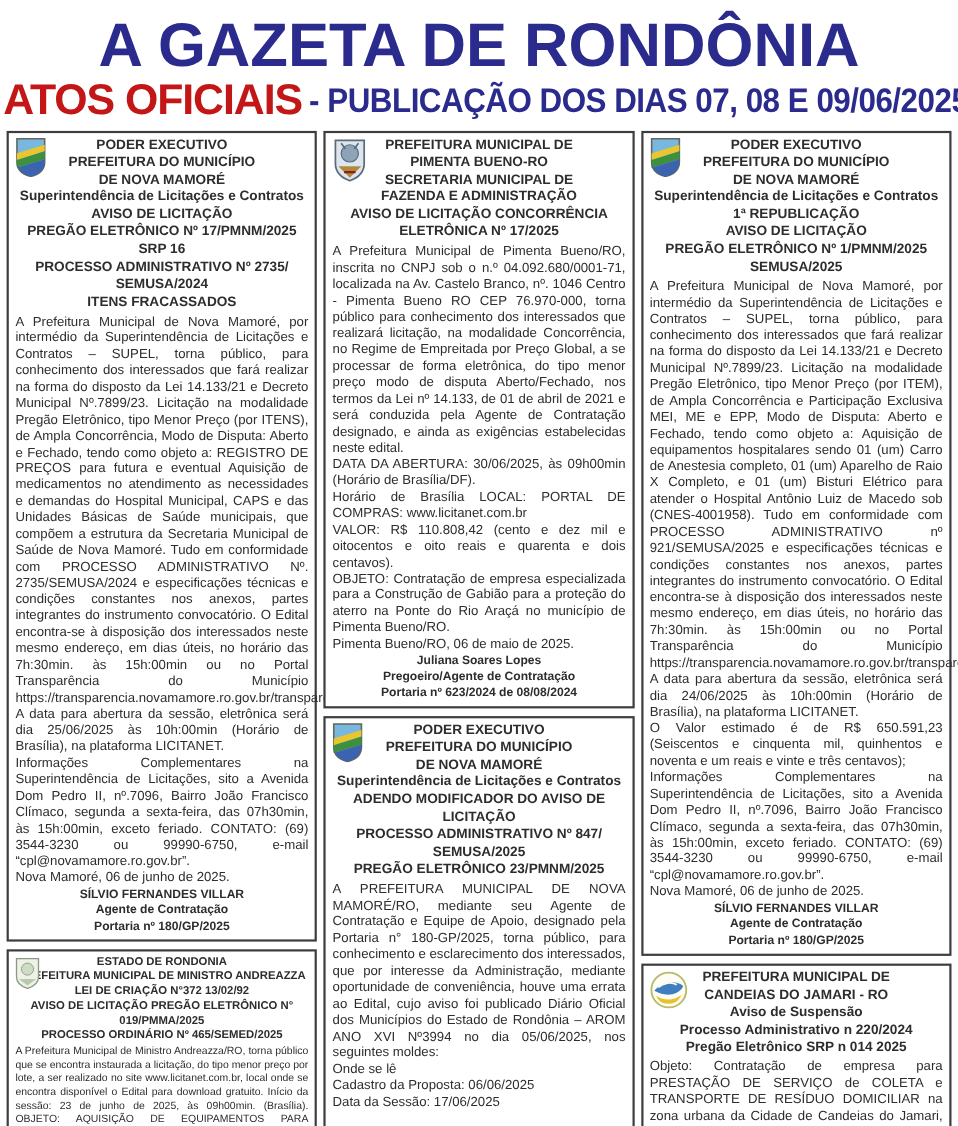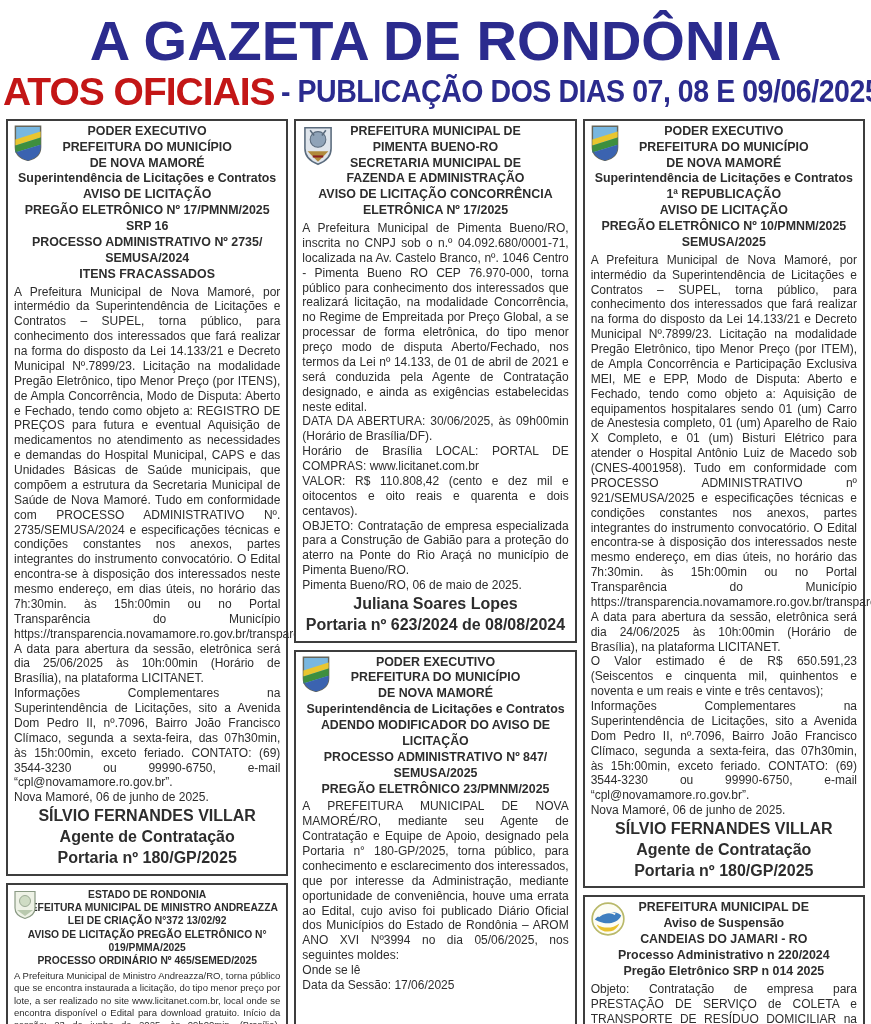--- a/index.html
+++ b/index.html
@@ -37,21 +37,21 @@
   .box.fill{ flex:1 1 auto; overflow:hidden; }
   .notice-header{ position:relative; margin-bottom:2px; }
   .logo{ position:absolute; left:-1px; top:1px; }
   .hdr-line{
     font-weight:bold; text-align:center; font-size:12.4px; line-height:1.28;
   }
   .para{
     font-size:12px; line-height:1.24; text-align:justify; margin:0;
   }
   .sig{ margin-top:1px; }
-  .sig-line{ font-weight:bold; text-align:center; font-size:16px; line-height:1.3; }
+  .sig-line{ font-weight:bold; text-align:center; font-size:11px; line-height:1.3; }
   
   .small .hdr-line{ font-size:10.3px; line-height:1.3; }
   .small .para{ font-size:9.5px; line-height:1.3; }
   .small .logo{ top:2px; }
 </style>
 </head>
 <body style="--navy: #2b2b8e; --red: #c31616; --ink: #2d2d2d; --border: #3d3d3d;">
 
 <div class="page">
 
@@ -151,20 +151,21 @@
         <div>
             <div class="para">A Prefeitura Municipal de Pimenta Bueno/RO, inscrita no CNPJ sob o n.º 04.092.680/0001-71, localizada na Av. Castelo Branco, nº. 1046 Centro - Pimenta Bueno RO CEP 76.970-000, torna público para conhecimento dos interessados que realizará licitação, na modalidade Concorrência, no Regime de Empreitada por Preço Global, a se processar de forma eletrônica, do tipo menor preço modo de disputa Aberto/Fechado, nos termos da Lei nº 14.133, de 01 de abril de 2021 e será conduzida pela Agente de Contratação designado, e ainda as exigências estabelecidas neste edital.</div>
             <div class="para">DATA DA ABERTURA: 30/06/2025, às 09h00min (Horário de Brasília/DF).</div>
             <div class="para">Horário de Brasília LOCAL: PORTAL DE COMPRAS: www.licitanet.com.br</div>
             <div class="para">VALOR: R$ 110.808,42 (cento e dez mil e oitocentos e oito reais e quarenta e dois centavos).</div>
             <div class="para">OBJETO: Contratação de empresa especializada para a Construção de Gabião para a proteção do aterro na Ponte do Rio Araçá no município de Pimenta Bueno/RO.</div>
             <div class="para">Pimenta Bueno/RO, 06 de maio de 2025.</div>
           </div>
         <div class="sig">
             <div class="sig-line">Juliana Soares Lopes</div>
+            <div class="sig-line">Pregoeiro/Agente de Contratação</div>
             <div class="sig-line">Portaria nº 623/2024 de 08/08/2024</div>
           </div>
       </div>
 
       <div class="box fill">
         <div class="notice-header">
           <span class="logo">
             <svg width="30" height="36" viewBox="0 0 24 30" aria-hidden="true">
               <path d="M1.5 1h21v17.5c0 6.5-5.2 9.7-10.5 11C6.7 28.2 1.5 25 1.5 18.5Z" fill="#78b7e0" stroke="#66665a" stroke-width="1.2"></path>
               <path d="M1.5 12 22.5 5.5v5L1.5 17Z" fill="#e9c62f"></path>
@@ -179,20 +180,21 @@
               <div class="hdr-line">Superintendência de Licitações e Contratos</div>
               <div class="hdr-line">ADENDO MODIFICADOR DO AVISO DE LICITAÇÃO</div>
               <div class="hdr-line">PROCESSO ADMINISTRATIVO Nº 847/</div>
               <div class="hdr-line">SEMUSA/2025</div>
               <div class="hdr-line">PREGÃO ELETRÔNICO 23/PMNM/2025</div>
             </div>
         </div>
         <div>
             <div class="para">A PREFEITURA MUNICIPAL DE NOVA MAMORÉ/RO, mediante seu Agente de Contratação e Equipe de Apoio, designado pela Portaria n° 180-GP/2025, torna público, para conhecimento e esclarecimento dos interessados, que por interesse da Administração, mediante oportunidade de conveniência, houve uma errata ao Edital, cujo aviso foi publicado Diário Oficial dos Municípios do Estado de Rondônia – AROM ANO XVI Nº3994 no dia 05/06/2025, nos seguintes moldes:</div>
             <div class="para">Onde se lê</div>
+            <div class="para">Cadastro da Proposta: 06/06/2025</div>
             <div class="para">Data da Sessão: 17/06/2025</div>
           </div>
 
       </div>
 
     </div>
 
     <div class="col">
 
       <div class="box">
@@ -205,21 +207,21 @@
               <path d="M1.5 23 22.5 16.5v2c0 6.5-5.2 9.7-10.5 11-4.5-1.1-8.8-3.6-10-8.5Z" fill="#3b63b0"></path>
             </svg>
           </span>
           <div>
               <div class="hdr-line">PODER EXECUTIVO</div>
               <div class="hdr-line">PREFEITURA DO MUNICÍPIO</div>
               <div class="hdr-line">DE NOVA MAMORÉ</div>
               <div class="hdr-line">Superintendência de Licitações e Contratos</div>
               <div class="hdr-line">1ª REPUBLICAÇÃO</div>
               <div class="hdr-line">AVISO DE LICITAÇÃO</div>
-              <div class="hdr-line">PREGÃO ELETRÔNICO Nº 10/PMNM/2025</div>
+              <div class="hdr-line">PREGÃO ELETRÔNICO Nº 1/PMNM/2025</div>
               <div class="hdr-line">SEMUSA/2025</div>
             </div>
         </div>
         <div>
             <div class="para">A Prefeitura Municipal de Nova Mamoré, por intermédio da Superintendência de Licitações e Contratos – SUPEL, torna público, para conhecimento dos interessados que fará realizar na forma do disposto da Lei 14.133/21 e Decreto Municipal Nº.7899/23. Licitação na modalidade Pregão Eletrônico, tipo Menor Preço (por ITEM), de Ampla Concorrência e Participação Exclusiva MEI, ME e EPP, Modo de Disputa: Aberto e Fechado, tendo como objeto a: Aquisição de equipamentos hospitalares sendo 01 (um) Carro de Anestesia completo, 01 (um) Aparelho de Raio X Completo, e 01 (um) Bisturi Elétrico para atender o Hospital Antônio Luiz de Macedo sob (CNES-4001958). Tudo em conformidade com PROCESSO ADMINISTRATIVO nº 921/SEMUSA/2025 e especificações técnicas e condições constantes nos anexos, partes integrantes do instrumento convocatório. O Edital encontra-se à disposição dos interessados neste mesmo endereço, em dias úteis, no horário das 7h:30min. às 15h:00min ou no Portal Transparência do Município https://transparencia.novamamore.ro.gov.br/transparencia/. A data para abertura da sessão, eletrônica será dia 24/06/2025 às 10h:00min (Horário de Brasília), na plataforma LICITANET.</div>
             <div class="para">O Valor estimado é de R$ 650.591,23 (Seiscentos e cinquenta mil, quinhentos e noventa e um reais e vinte e três centavos);</div>
             <div class="para">Informações Complementares na Superintendência de Licitações, sito a Avenida Dom Pedro II, nº.7096, Bairro João Francisco Clímaco, segunda a sexta-feira, das 07h30min, às 15h:00min, exceto feriado. CONTATO: (69) 3544-3230 ou 99990-6750, e-mail “cpl@novamamore.ro.gov.br”.</div>
             <div class="para">Nova Mamoré, 06 de junho de 2025.</div>
           </div>
         <div class="sig">
@@ -234,22 +236,22 @@
           <span class="logo">
             <svg width="36" height="36" viewBox="0 0 30 30" aria-hidden="true">
               <circle cx="15" cy="15" r="13.2" fill="#fdfdf4" stroke="#b9b96a" stroke-width="1.4"></circle>
               <path d="M4 15.5c6-6.5 16-8.5 22-3.5-2.2 5.5-9.5 7.5-14.5 6.3-3-.7-5.5-1.6-7.5-2.8z" fill="#3f7fbf"></path>
               <path d="M5.5 19.5c6.5 3.8 13 3.6 19-.8 0 0-2.2 6.8-9.6 6.8s-9.4-6-9.4-6z" fill="#e8c12f"></path>
               <path d="M7 13c4-3.5 10-4.5 14-2" stroke="#fdfdf4" stroke-width="1.4" fill="none"></path>
             </svg>
           </span>
           <div>
               <div class="hdr-line">PREFEITURA MUNICIPAL DE</div>
+              <div class="hdr-line">CANDEIAS DO JAMARI - RO</div>
               <div class="hdr-line">Aviso de Suspensão</div>
-              <div class="hdr-line">CANDEIAS DO JAMARI - RO</div>
               <div class="hdr-line">Processo Administrativo n 220/2024</div>
               <div class="hdr-line">Pregão Eletrônico SRP n 014 2025</div>
             </div>
         </div>
         <div>
             <div class="para">Objeto: Contratação de empresa para PRESTAÇÃO DE SERVIÇO de COLETA e TRANSPORTE DE RESÍDUO DOMICILIAR na zona urbana da Cidade de Candeias do Jamari, nas áreas urbanas dos Distritos de Triunfo e Nova Samuel, visando atender as necessidades da Prefeitura Municipal de Candeias do Jamari, através da Secretaria Municipal de Serviços Públicos – SEMUSP, nos termos da tabela abaixo, conforme condições e exigências estabelecidas neste instrumento. Comunicado aos interessados SUSPENSÃO SINE DIE da sessão marcada para o dia 09.06.2025 às 10h DF para ajustes quanto a fase preparatória junto a secretaria de origem conforme solicitado para que posteriormente seja marcado nova data para a realização do certame.</div>
           </div>
 
       </div>
 

